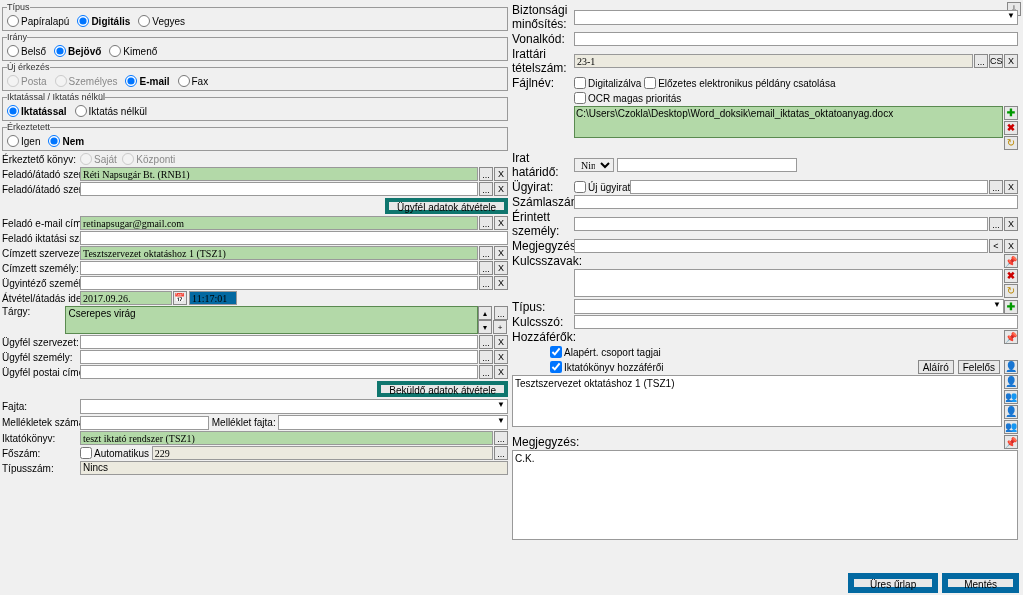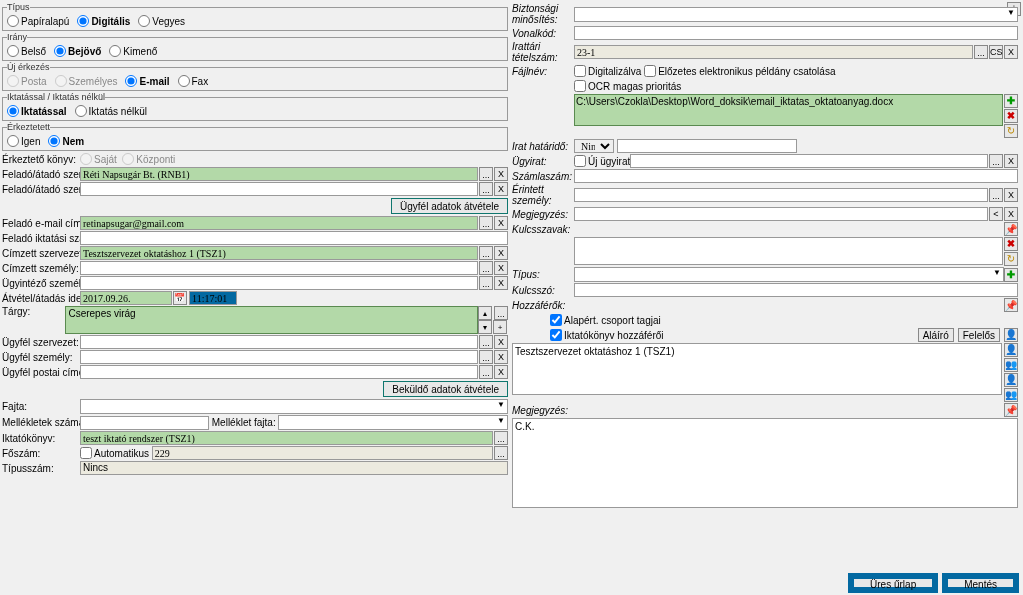--- a/index.html
+++ b/index.html
@@ -4,33 +4,33 @@
 <style>
 * { box-sizing: border-box; margin: 0; padding: 0; }
 body { font-family: Tahoma, Arial, sans-serif; font-size: 10px; background: #f0f0f0; width: 1023px; height: 595px; overflow: hidden; }
 .container { display: flex; position: relative; height: 560px; }
 .left-panel { width: 510px; padding: 2px; }
 .right-panel { width: 510px; padding: 2px; }
 .fieldset { border: 1px solid #999; padding: 2px 4px; margin-bottom: 1px; position: relative; }
 .fieldset legend { font-size: 9px; color: #333; }
 .form-row { display: flex; align-items: center; min-height: 14px; margin: 1px 0; }
 .label { width: 78px; font-size: 10px; color: #000; white-space: nowrap; }
-.label-r { width: 62px; font-size: 10px; font-style: italic; }
+.label-r { width: 62px; font-size: 12px; }
 .radio-row { display: flex; gap: 8px; align-items: center; padding: 1px 0; }
 .radio-opt { display: flex; align-items: flex-end; gap: 2px; font-size: 10px; white-space: nowrap; }
 .radio-opt.bold { font-weight: bold; }
 input[type="radio"] { margin: 0; width: 12px; height: 12px; }
 input[type="checkbox"] { margin: 0; width: 12px; height: 12px; }
 input[type="text"], select { font-family: Tahoma; font-size: 10px; border: 1px solid #999; height: 14px; padding: 0 2px; }
 .txt { flex: 1; background: #fff; }
 .txt-green { flex: 1; background: #b3d9a8; border: 1px solid #5a8a50; height: 14px; font-size: 10px; padding: 0 2px; }
 .txt-readonly { flex: 1; background: #eceadf; border: 1px solid #999; height: 14px; padding: 0 2px; font-size: 10px; }
 .btn-sm { width: 14px; height: 14px; background: #e8e8e8; border: 1px solid #888; font-size: 9px; line-height: 10px; text-align: center; cursor: pointer; margin-left: 1px; }
 .btn-dots { width: 14px; height: 14px; background: #e8e8e8; border: 1px solid #888; font-size: 9px; cursor: pointer; margin-left: 1px; display: flex; align-items: flex-end; justify-content: center; }
-.btn-right { background: #e8e8e8; border: 1px solid #0f766e; height: 16px; padding: 0 8px; font-size: 10px; cursor: pointer; }
+.btn-right { background: #e8e8e8; border: 4px solid #0f766e; height: 16px; padding: 0 8px; font-size: 10px; cursor: pointer; }
 .right-align { display: flex; justify-content: flex-end; margin: 2px 0; }
 .textarea-green { width: 100%; background: #b3d9a8; border: 1px solid #5a8a50; height: 28px; font-size: 10px; padding: 1px 2px; }
 .scroll-btns { display: flex; flex-direction: column; }
 .scr-btn { width: 14px; height: 14px; background: #e8e8e8; border: 1px solid #888; font-size: 8px; cursor: pointer; text-align: center; }
 .file-box { background: #b3d9a8; border: 1px solid #5a8a50; height: 32px; font-size: 10px; padding: 1px; flex:1; white-space: pre-wrap; }
 .file-btns { display: flex; flex-direction: column; gap: 1px; margin-left: 1px; }
 .icon-btn { width: 14px; height: 14px; background: #e8e8e8; border: 1px solid #888; font-size: 10px; text-align: center; line-height: 12px; cursor: pointer; }
 .green-plus { color: #090; font-weight: bold; }
 .red-x { color: #c00; font-weight: bold; }
 .kulcs-area { background: #fff; border: 1px solid #999; height: 28px; flex: 1; }

